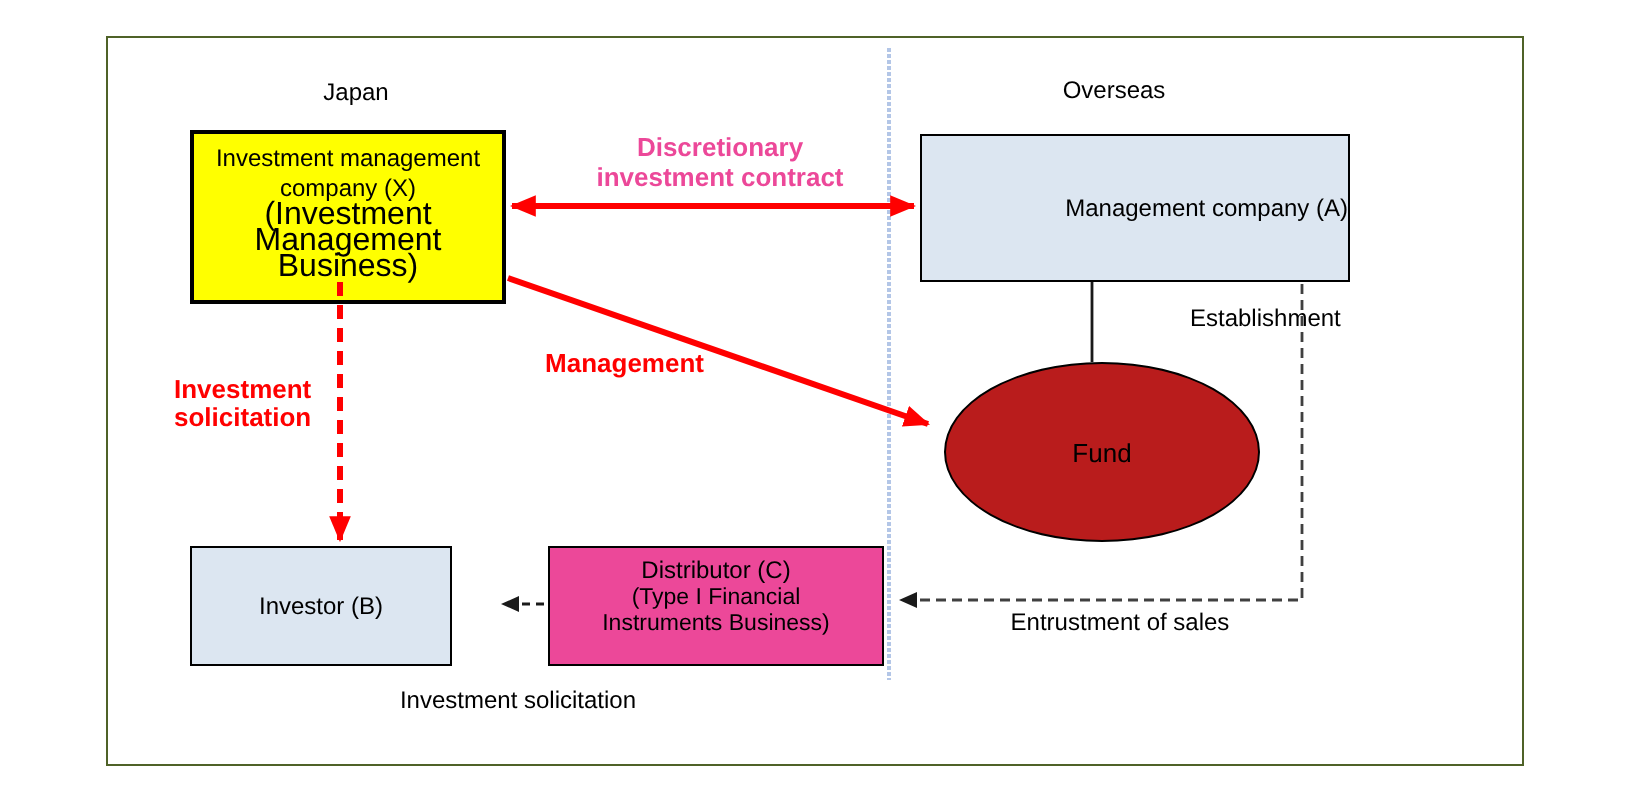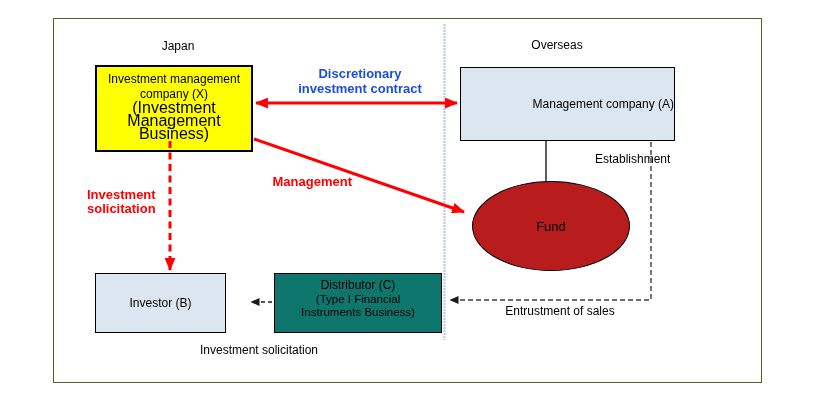--- a/index.html
+++ b/index.html
@@ -78,26 +78,26 @@
   </div>
 
   <div class="abs node fund" style="background-color: #b91c1c;">
     <span>Fund</span>
   </div>
 
   <div class="abs node investor" style="background-color: rgb(220, 230, 241);">
     <span>Investor (B)</span>
   </div>
 
-  <div class="abs node distributor" style="background-color: #0f766e;">
+  <div class="abs node distributor" style="background-color: #ec4899;">
     <span class="t">Distributor (C)</span>
     <span class="s">(Type I Financial Instruments Business)</span>
   </div>
 
-  <div class="abs red-label lbl-discretionary" style="color: #1d4ed8;">Discretionary investment contract</div>
+  <div class="abs red-label lbl-discretionary" style="color: #ec4899;">Discretionary investment contract</div>
   <div class="abs red-label lbl-management" style="color: rgb(255, 0, 0);">Management</div>
   <div class="abs red-label lbl-inv-sol-red" style="color: rgb(255, 0, 0);">Investment solicitation</div>
   <div class="abs black-label lbl-establishment">Establishment</div>
   <div class="abs black-label lbl-entrustment">Entrustment of sales</div>
   <div class="abs black-label lbl-inv-sol-black">Investment solicitation</div>
 
   <svg class="overlay" width="819" height="400" viewBox="0 0 819 400">
     <defs>
       <marker id="mRed" viewBox="0 0 12 10" refX="11" refY="5" markerUnits="userSpaceOnUse" markerWidth="13" markerHeight="11" orient="auto-start-reverse">
         <path d="M0,0 L12,5 L0,10 Z" fill="#ff0000"></path>

